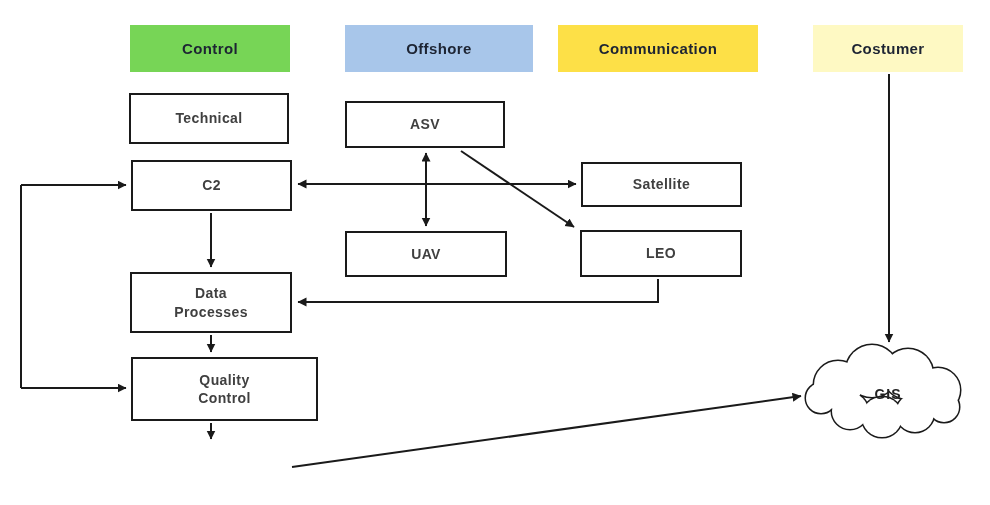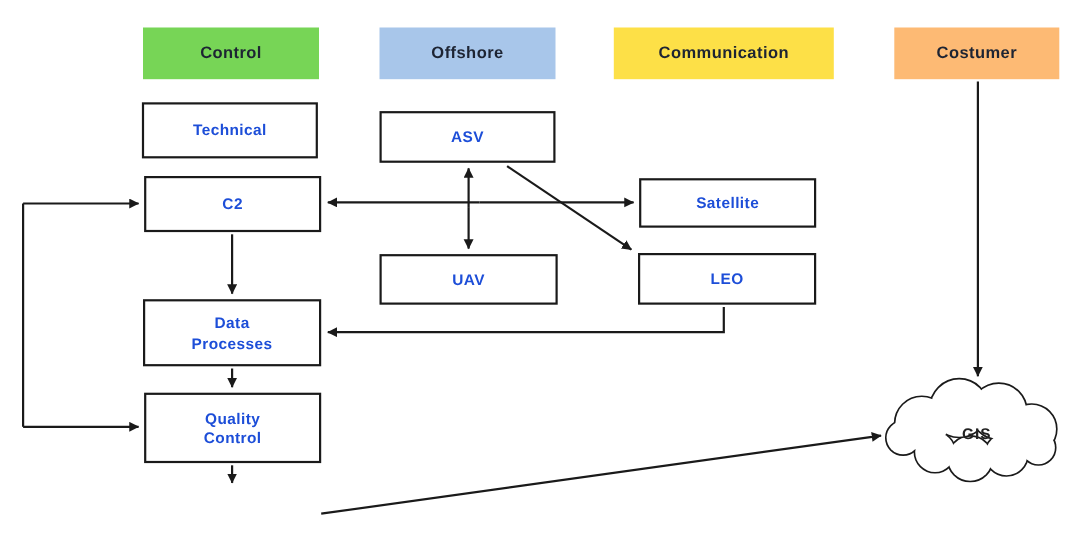--- a/index.html
+++ b/index.html
@@ -16,49 +16,49 @@
     position: absolute;
     display: flex;
     align-items: center;
     justify-content: center;
     font-weight: bold;
     font-size: 15px;
     letter-spacing: 0.4px;
     color: #1d2433;
   }
   .hdr-control        { left: 130px; top: 25px; width: 160px; height: 47px; background: #77d556; }
-  .hdr-offshore       { left: 345px; top: 25px; width: 160px; height: 47px; background: #a8c6ea; }
+  .hdr-offshore       { left: 345px; top: 25px; width: 188px; height: 47px; background: #a8c6ea; }
   .hdr-communication  { left: 558px; top: 25px; width: 200px; height: 47px; background: #fde047; }
-  .hdr-costumer       { left: 813px; top: 25px; width: 150px; height: 47px; background: #fdba74; }
+  .hdr-costumer       { left: 813px; top: 25px; width: 150px; height: 47px; background: #fef9c3; }
 
   
   .node {
     position: absolute;
     box-sizing: border-box;
     background: #ffffff;
     border: 2px solid #1a1a1a;
     display: flex;
     align-items: center;
     justify-content: center;
     text-align: center;
     font-weight: bold;
     font-size: 14px;
     letter-spacing: 0.4px;
     line-height: 1.3;
-    color: #1d4ed8;
+    color: #404040;
     white-space: pre-line;
   }
   .n-technical { left: 129px; top:  93px; width: 160px; height: 51px; }
   .n-asv       { left: 345px; top: 101px; width: 160px; height: 47px; }
   .n-c2        { left: 131px; top: 160px; width: 161px; height: 51px; }
   .n-satellite { left: 581px; top: 162px; width: 161px; height: 45px; }
   .n-uav       { left: 345px; top: 231px; width: 162px; height: 46px; }
   .n-leo       { left: 580px; top: 230px; width: 162px; height: 47px; }
   .n-dp        { left: 130px; top: 272px; width: 162px; height: 61px; }
-  .n-qc        { left: 131px; top: 357px; width: 161px; height: 64px; }
+  .n-qc        { left: 131px; top: 357px; width: 187px; height: 64px; }
   .n-it        { left: 132px; top: 444px; width: 158px; height: 47px; }
 
   
   svg.connectors {
     position: absolute;
     left: 0; top: 0;
     pointer-events: none;
   }
   .edge { stroke: #1a1a1a; stroke-width: 2; fill: none; }
   .cloud-stroke circle { fill: #ffffff; stroke: #1a1a1a; stroke-width: 3; }

